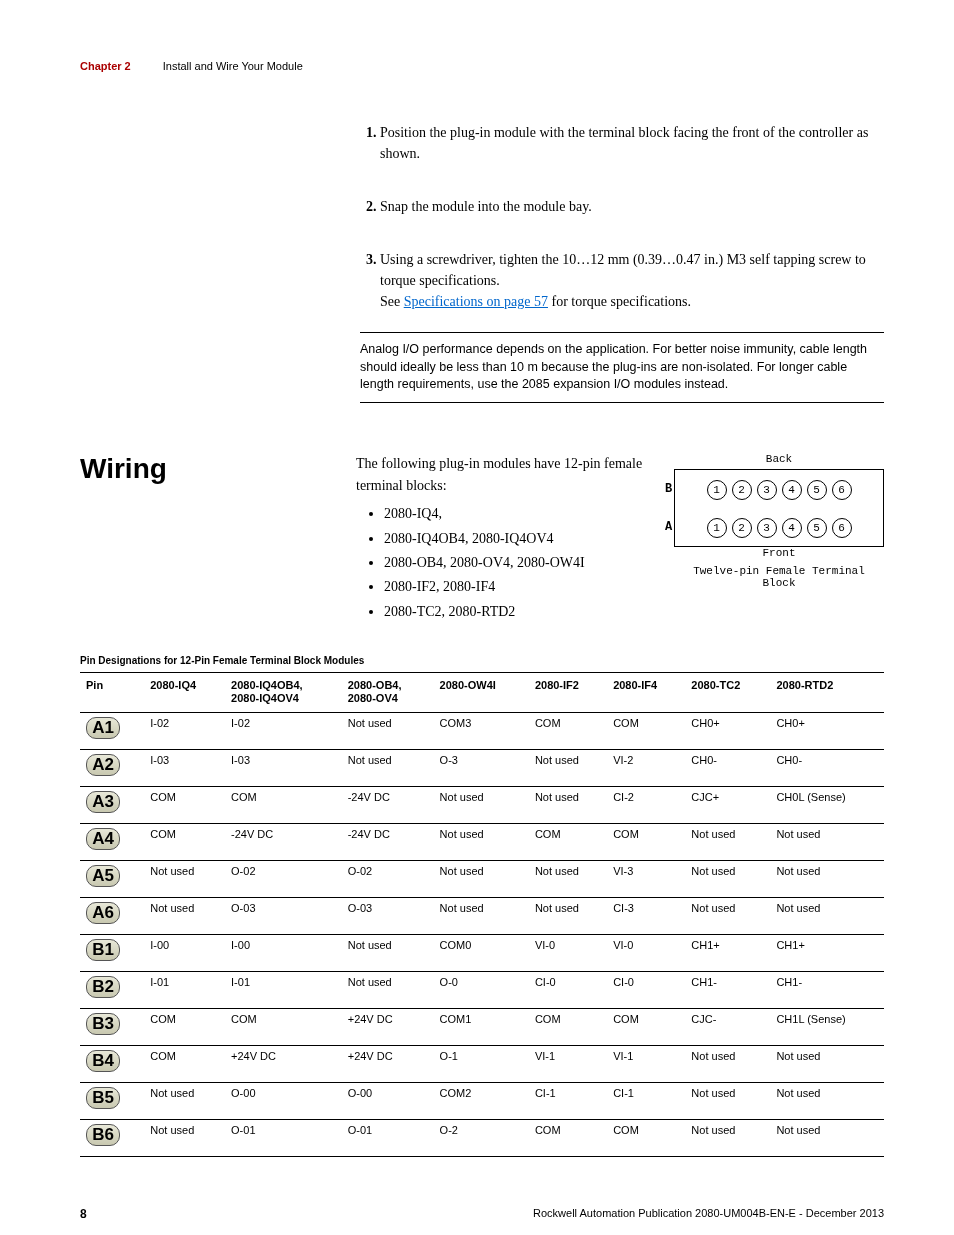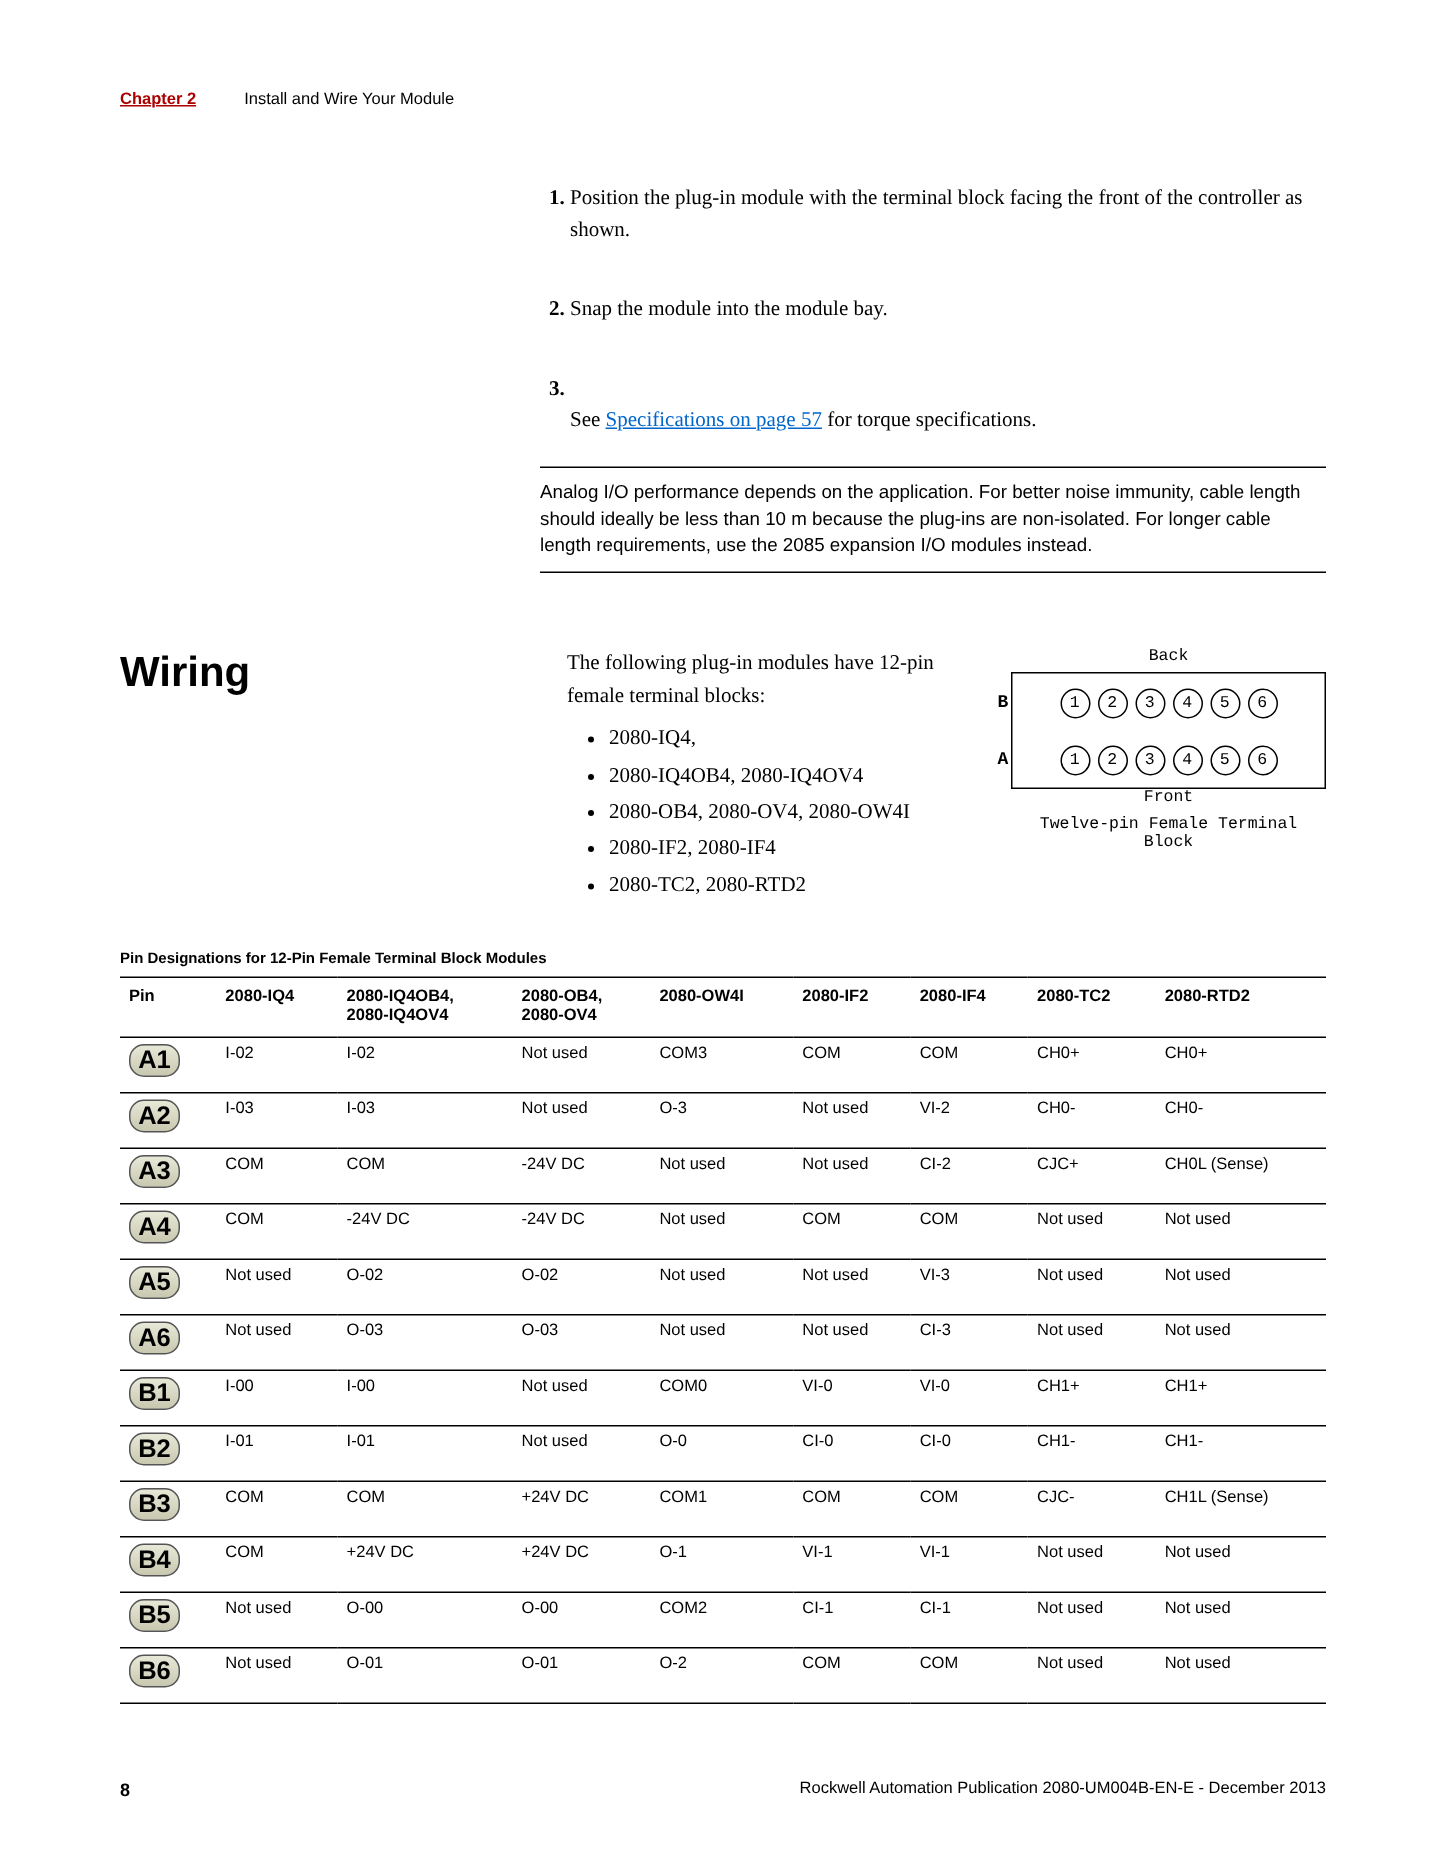--- a/index.html
+++ b/index.html
@@ -10,21 +10,21 @@
     padding: 60px 70px 40px 80px;
     width: 954px;
     box-sizing: border-box;
   }
   .header-line {
     display: flex;
     gap: 20px;
     font-size: 11px;
     margin-bottom: 50px;
   }
-  .chapter-label { color: #a00; font-weight: bold; text-decoration: underline; }
+  .chapter-label { color: #a00; font-weight: bold; }
   .chapter-title { color: #000; padding-left: 12px; }
   .instructions {
     margin-left: 280px;
     font-family: Georgia, 'Times New Roman', serif;
     font-size: 14px;
     line-height: 1.5;
   }
   .instructions ol { padding-left: 20px; }
   .instructions li { margin-bottom: 12px; margin-top: 32px; }
   .instructions li::marker { font-weight: bold; }
@@ -37,21 +37,21 @@
     padding: 8px 0;
     display: flex;
     gap: 20px;
     font-size: 12.5px;
     line-height: 1.4;
   }
   .important-label { font-weight: bold; letter-spacing: 0.5px; font-size: 12px; }
   .section-row {
     display: flex;
     margin-top: 50px;
-    gap: 38px;
+    gap: 16px;
   }
   .section-heading {
     font-family: Arial, Helvetica, sans-serif;
     font-weight: bold;
     font-size: 28px;
     width: 260px;
     flex-shrink: 0;
   }
   .section-body {
     font-family: Georgia, 'Times New Roman', serif;
@@ -155,21 +155,21 @@
 <div class="header-line">
   <span class="chapter-label">Chapter 2</span>
   <span class="chapter-title">Install and Wire Your Module</span>
 </div>
 
 <div class="instructions">
   <ol>
     <li>Position the plug-in module with the terminal block facing the front of the controller as shown.</li>
     <li>Snap the module into the module bay.</li>
     <li>
-      <br>
+      <span>Using a screwdriver, tighten the 10…12 mm (0.39…0.47 in.) M3 self tapping screw to torque specifications.</span><br>
       <span>See </span><a href="#" class="link">Specifications on page 57</a><span> for torque specifications.</span>
     </li>
   </ol>
 </div>
 
 <div class="important-box">
   <div>Analog I/O performance depends on the application. For better noise immunity, cable length should ideally be less than 10 m because the plug-ins are non-isolated. For longer cable length requirements, use the 2085 expansion I/O modules instead.</div>
 </div>
 
 <div class="section-row">

